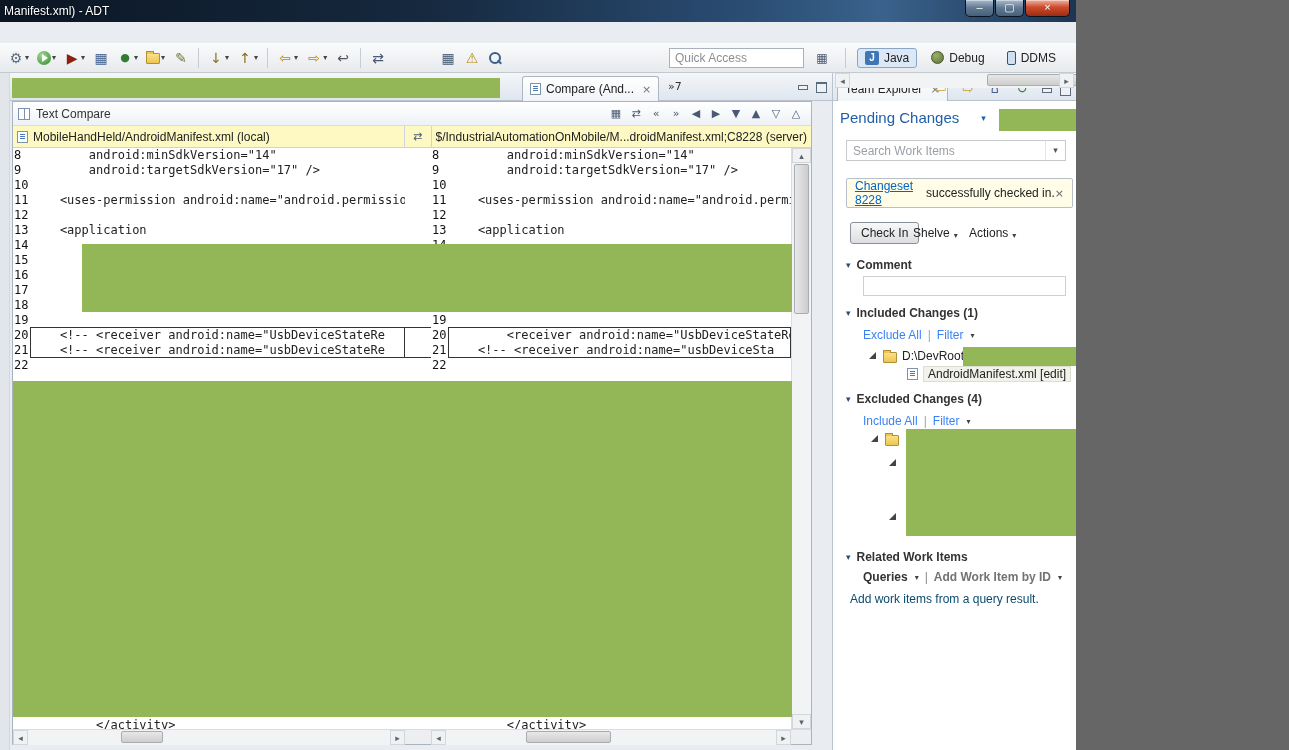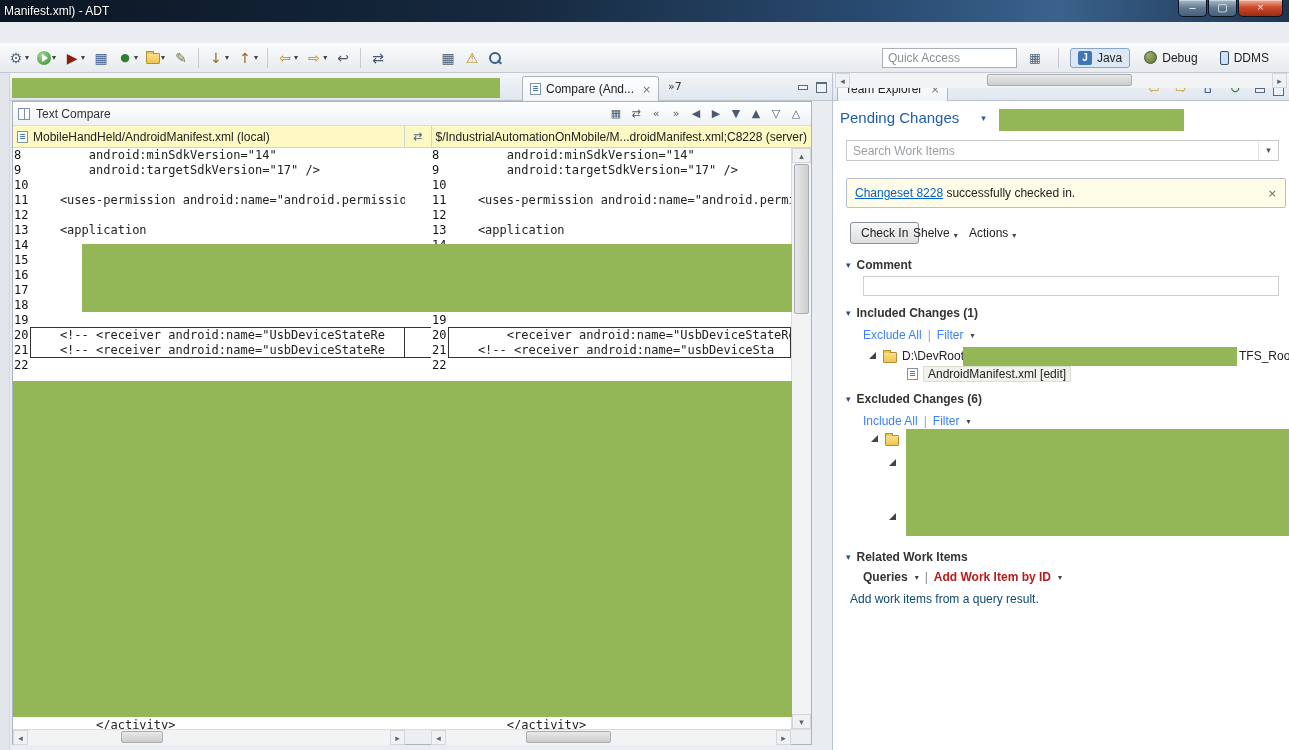--- a/index.html
+++ b/index.html
@@ -1,17 +1,17 @@
 <!DOCTYPE html>
 <html><head>
 <meta charset="utf-8">
 <style>
   * {margin:0;padding:0;box-sizing:border-box}
   body {font-family:"Liberation Sans",sans-serif;background:#666}
-  .app{position:relative;width:1289px;height:750px;background:#e9edf1;overflow:hidden;font-size:12px;color:#222}
+  .app{position:relative;width:1076px;height:750px;background:#e9edf1;overflow:hidden;font-size:12px;color:#222}
 
   
   .titlebar{position:absolute;left:0;top:0;width:100%;height:22px;
     background:linear-gradient(90deg,#0b1624 0%,#16293f 40%,#2b4e75 70%,#3a628c 82%,#1d3551 100%)}
   .title-text{color:#fff;font-size:12px;line-height:22px;padding-left:4px;text-shadow:0 1px 2px rgba(0,0,0,.8);white-space:nowrap}
   .win-controls{position:absolute;top:0;right:6px;display:flex}
   .win-btn{width:29px;height:17px;margin-left:1px;border:1px solid #0a1420;border-top:none;border-radius:0 0 5px 5px;
     color:#fff;font-size:11px;line-height:14px;text-align:center;
     background:linear-gradient(#a9bccf,#61788f 50%,#47607a);box-shadow:inset 0 1px 0 rgba(255,255,255,.4)}
   .win-btn.close{width:45px;background:linear-gradient(#f0b39e,#cf4a2c 45%,#9c2d12)}
@@ -531,21 +531,21 @@
         <div class="exp" style="position:absolute;left:36px;top:251px"></div>
         <div class="fold" style="position:absolute;left:50px;top:249px"></div>
         <div class="treetext" style="left:69px;top:248px">D:\DevRoot\</div>
         <div class="redact" style="position:absolute;left:130px;top:246px;width:274px;height:19px"></div>
         <div class="treetext" style="left:406px;top:248px;right:0;overflow:hidden">TFS_Root\</div>
         <div class="ic-page" style="position:absolute;left:74px;top:267px"></div>
         <div class="treetext filehl" style="left:90px;top:265px">AndroidManifest.xml [edit]</div>
 
         <div class="sec" style="left:13px;top:291px">
           <span class="sarr">▾</span>
-          <span>Excluded Changes (6)</span>
+          <span>Excluded Changes (4)</span>
         </div>
         <div class="lnkrow" style="left:30px;top:313px">
           <span class="lnk">Include All</span>
           <span>|</span>
           <span class="lnk">Filter</span>
           <span class="dd">▾</span>
         </div>
         <div class="exp" style="position:absolute;left:38px;top:334px"></div>
         <div class="fold" style="position:absolute;left:52px;top:332px"></div>
         <div class="exp" style="position:absolute;left:56px;top:358px"></div>
@@ -553,21 +553,21 @@
         <div class="redact" style="position:absolute;left:73px;top:328px;right:0;height:107px"></div>
 
         <div class="sec" style="left:13px;top:449px">
           <span class="sarr">▾</span>
           <span>Related Work Items</span>
         </div>
         <div class="lnkrow" style="left:30px;top:469px;color:#888">
           <span style="font-weight:bold;color:#333">Queries</span>
           <span class="dd">▾</span>
           <span>|</span>
-          <span style="font-weight:bold;color:#b91c1c">Add Work Item by ID</span>
+          <span style="font-weight:bold;color:#737373">Add Work Item by ID</span>
           <span class="dd">▾</span>
         </div>
         <div class="treetext" style="left:17px;top:491px;color:#0c4a6e">Add work items from a query result.</div>
       </div>
 
       <div class="hs" style="left:2px;right:2px;bottom:3px;width:auto;position:absolute">
         <div class="ar" style="left:0">◂</div>
         <div class="hthumb" style="left:152px;width:145px"></div>
         <div class="ar" style="right:0">▸</div>
       </div>

